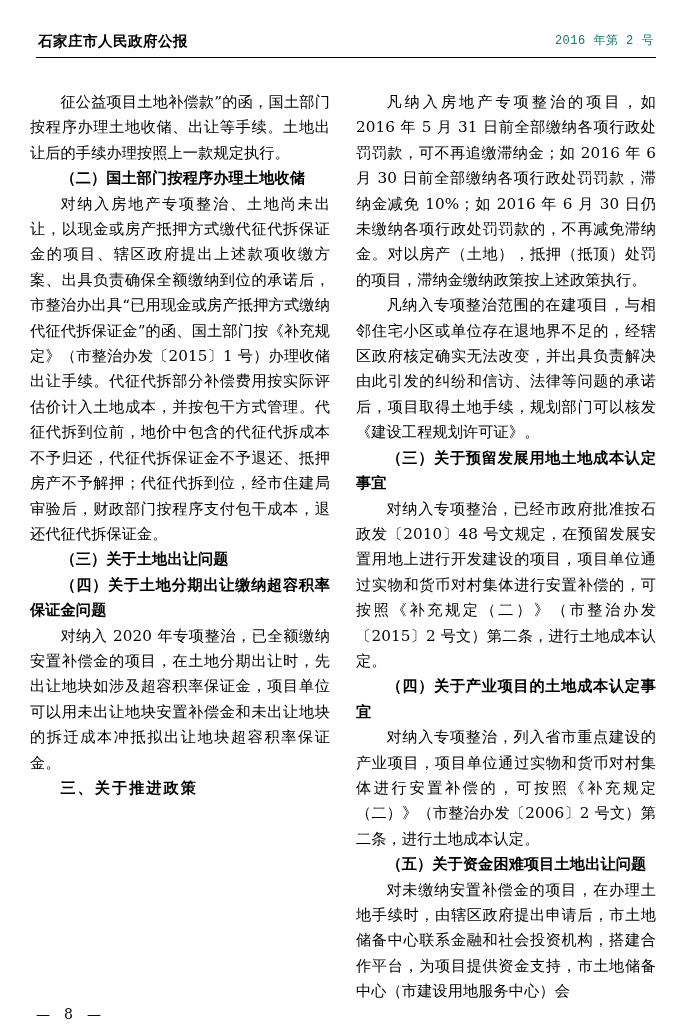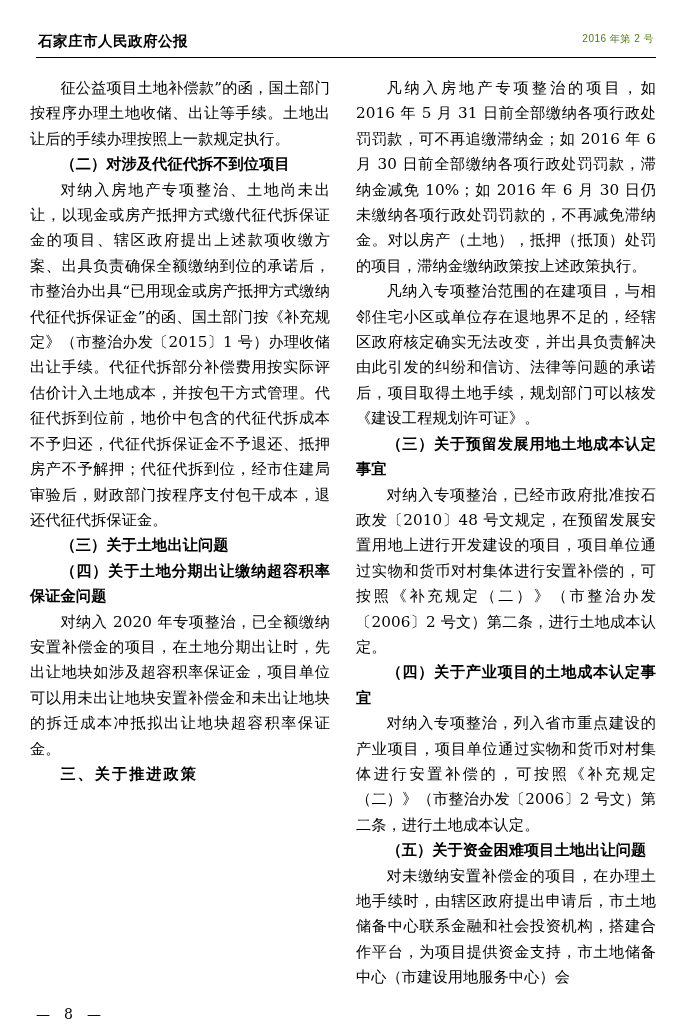--- a/index.html
+++ b/index.html
@@ -33,35 +33,35 @@
     padding: 0 8px;
   }
   .header-left {
     font-family: "DejaVu Serif", "Liberation Serif", serif;
     font-size: 14.5px;
     letter-spacing: 0.5px;
     font-weight: bold;
     color: #000;
   }
   .header-right {
-    font-family: Liberation Sans, sans-serif;
-    font-size: 10px;
+    font-family: Liberation Mono, monospace;
+    font-size: 12px;
     letter-spacing: 0.5px;
-    color: #4d7c0f;
+    color: #0f766e;
   }
   .header-rule {
     position: absolute;
     left: 6px;
     right: 6px;
     top: 25px;
     border-top: 1.6px solid #000;
   }
   
   .columns {
-    margin-top: 14px;
+    margin-top: 28px;
     display: flex;
     gap: 26px;
     height: 918px;
   }
   .col {
     width: 300px;
     flex: 0 0 300px;
   }
   p.para {
     margin: 0;
@@ -106,33 +106,33 @@
   <div class="header">
     <div class="header-left">石家庄市人民政府公报</div>
     <div class="header-right">2016 年第 2 号</div>
     <div class="header-rule"></div>
   </div>
 
   <div class="columns">
 
     <div class="col">
       <p class="para indent2">征公益项目土地补偿款”的函，国土部门按程序办理土地收储、出让等手续。土地出让后的手续办理按照上一款规定执行。</p>
-      <p class="para heading-sub">（二）对涉及代征代拆不到位项目</p>
+      <p class="para heading-sub">（二）国土部门按程序办理土地收储</p>
       <p class="para indent2">对纳入房地产专项整治、土地尚未出让，以现金或房产抵押方式缴代征代拆保证金的项目、辖区政府提出上述款项收缴方案、出具负责确保全额缴纳到位的承诺后，市整治办出具“已用现金或房产抵押方式缴纳代征代拆保证金”的函、国土部门按《补充规定》（市整治办发〔2015〕1 号）办理收储出让手续。代征代拆部分补偿费用按实际评估价计入土地成本，并按包干方式管理。代征代拆到位前，地价中包含的代征代拆成本不予归还，代征代拆保证金不予退还、抵押房产不予解押；代征代拆到位，经市住建局审验后，财政部门按程序支付包干成本，退还代征代拆保证金。</p>
       <p class="para heading-sub">（三）关于土地出让问题</p>
       <p class="para heading-sub">（四）关于土地分期出让缴纳超容积率保证金问题</p>
       <p class="para indent2">对纳入 2020 年专项整治，已全额缴纳安置补偿金的项目，在土地分期出让时，先出让地块如涉及超容积率保证金，项目单位可以用未出让地块安置补偿金和未出让地块的拆迁成本冲抵拟出让地块超容积率保证金。</p>
       <p class="para heading-main">三、关于推进政策</p>
     </div>
 
     <div class="col">
       <p class="para indent2">凡纳入房地产专项整治的项目，如 2016 年 5 月 31 日前全部缴纳各项行政处罚罚款，可不再追缴滞纳金；如 2016 年 6 月 30 日前全部缴纳各项行政处罚罚款，滞纳金减免 10%；如 2016 年 6 月 30 日仍未缴纳各项行政处罚罚款的，不再减免滞纳金。对以房产（土地），抵押（抵顶）处罚的项目，滞纳金缴纳政策按上述政策执行。</p>
       <p class="para indent2">凡纳入专项整治范围的在建项目，与相邻住宅小区或单位存在退地界不足的，经辖区政府核定确实无法改变，并出具负责解决由此引发的纠纷和信访、法律等问题的承诺后，项目取得土地手续，规划部门可以核发《建设工程规划许可证》。</p>
       <p class="para heading-sub">（三）关于预留发展用地土地成本认定事宜</p>
-      <p class="para indent2">对纳入专项整治，已经市政府批准按石政发〔2010〕48 号文规定，在预留发展安置用地上进行开发建设的项目，项目单位通过实物和货币对村集体进行安置补偿的，可按照《补充规定（二）》（市整治办发〔2006〕2 号文）第二条，进行土地成本认定。</p>
+      <p class="para indent2">对纳入专项整治，已经市政府批准按石政发〔2010〕48 号文规定，在预留发展安置用地上进行开发建设的项目，项目单位通过实物和货币对村集体进行安置补偿的，可按照《补充规定（二）》（市整治办发〔2015〕2 号文）第二条，进行土地成本认定。</p>
       <p class="para heading-sub">（四）关于产业项目的土地成本认定事宜</p>
       <p class="para indent2">对纳入专项整治，列入省市重点建设的产业项目，项目单位通过实物和货币对村集体进行安置补偿的，可按照《补充规定（二）》（市整治办发〔2006〕2 号文）第二条，进行土地成本认定。</p>
       <p class="para heading-sub">（五）关于资金困难项目土地出让问题</p>
       <p class="para indent2">对未缴纳安置补偿金的项目，在办理土地手续时，由辖区政府提出申请后，市土地储备中心联系金融和社会投资机构，搭建合作平台，为项目提供资金支持，市土地储备中心（市建设用地服务中心）会</p>
     </div>
 
   </div>
 
   <div class="footer">
     <span class="pg">—</span><span class="pg">8</span><span class="pg">—</span>

